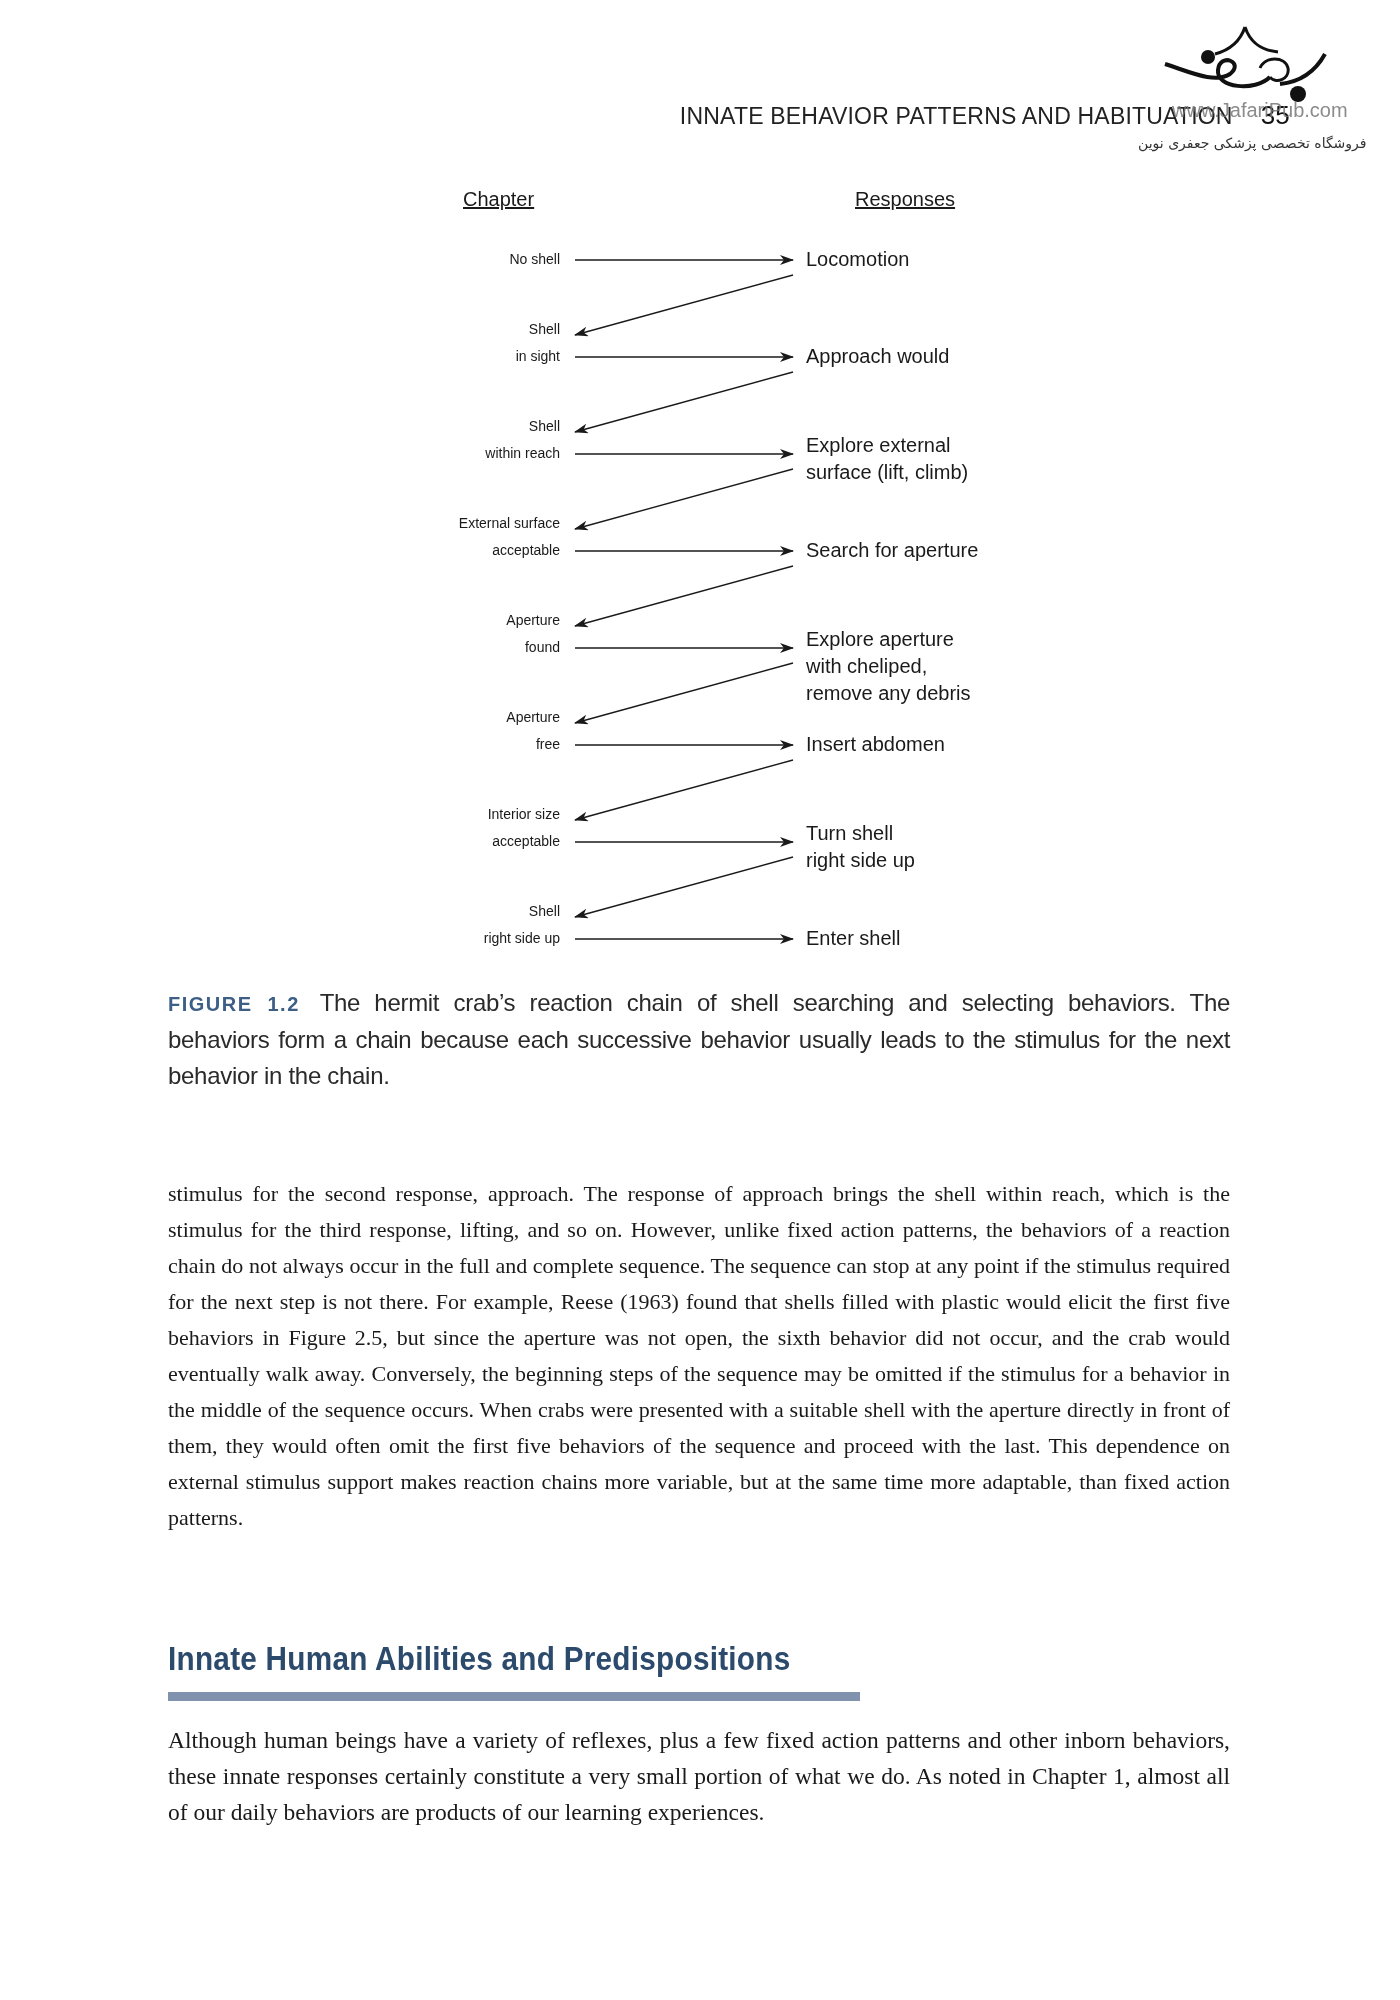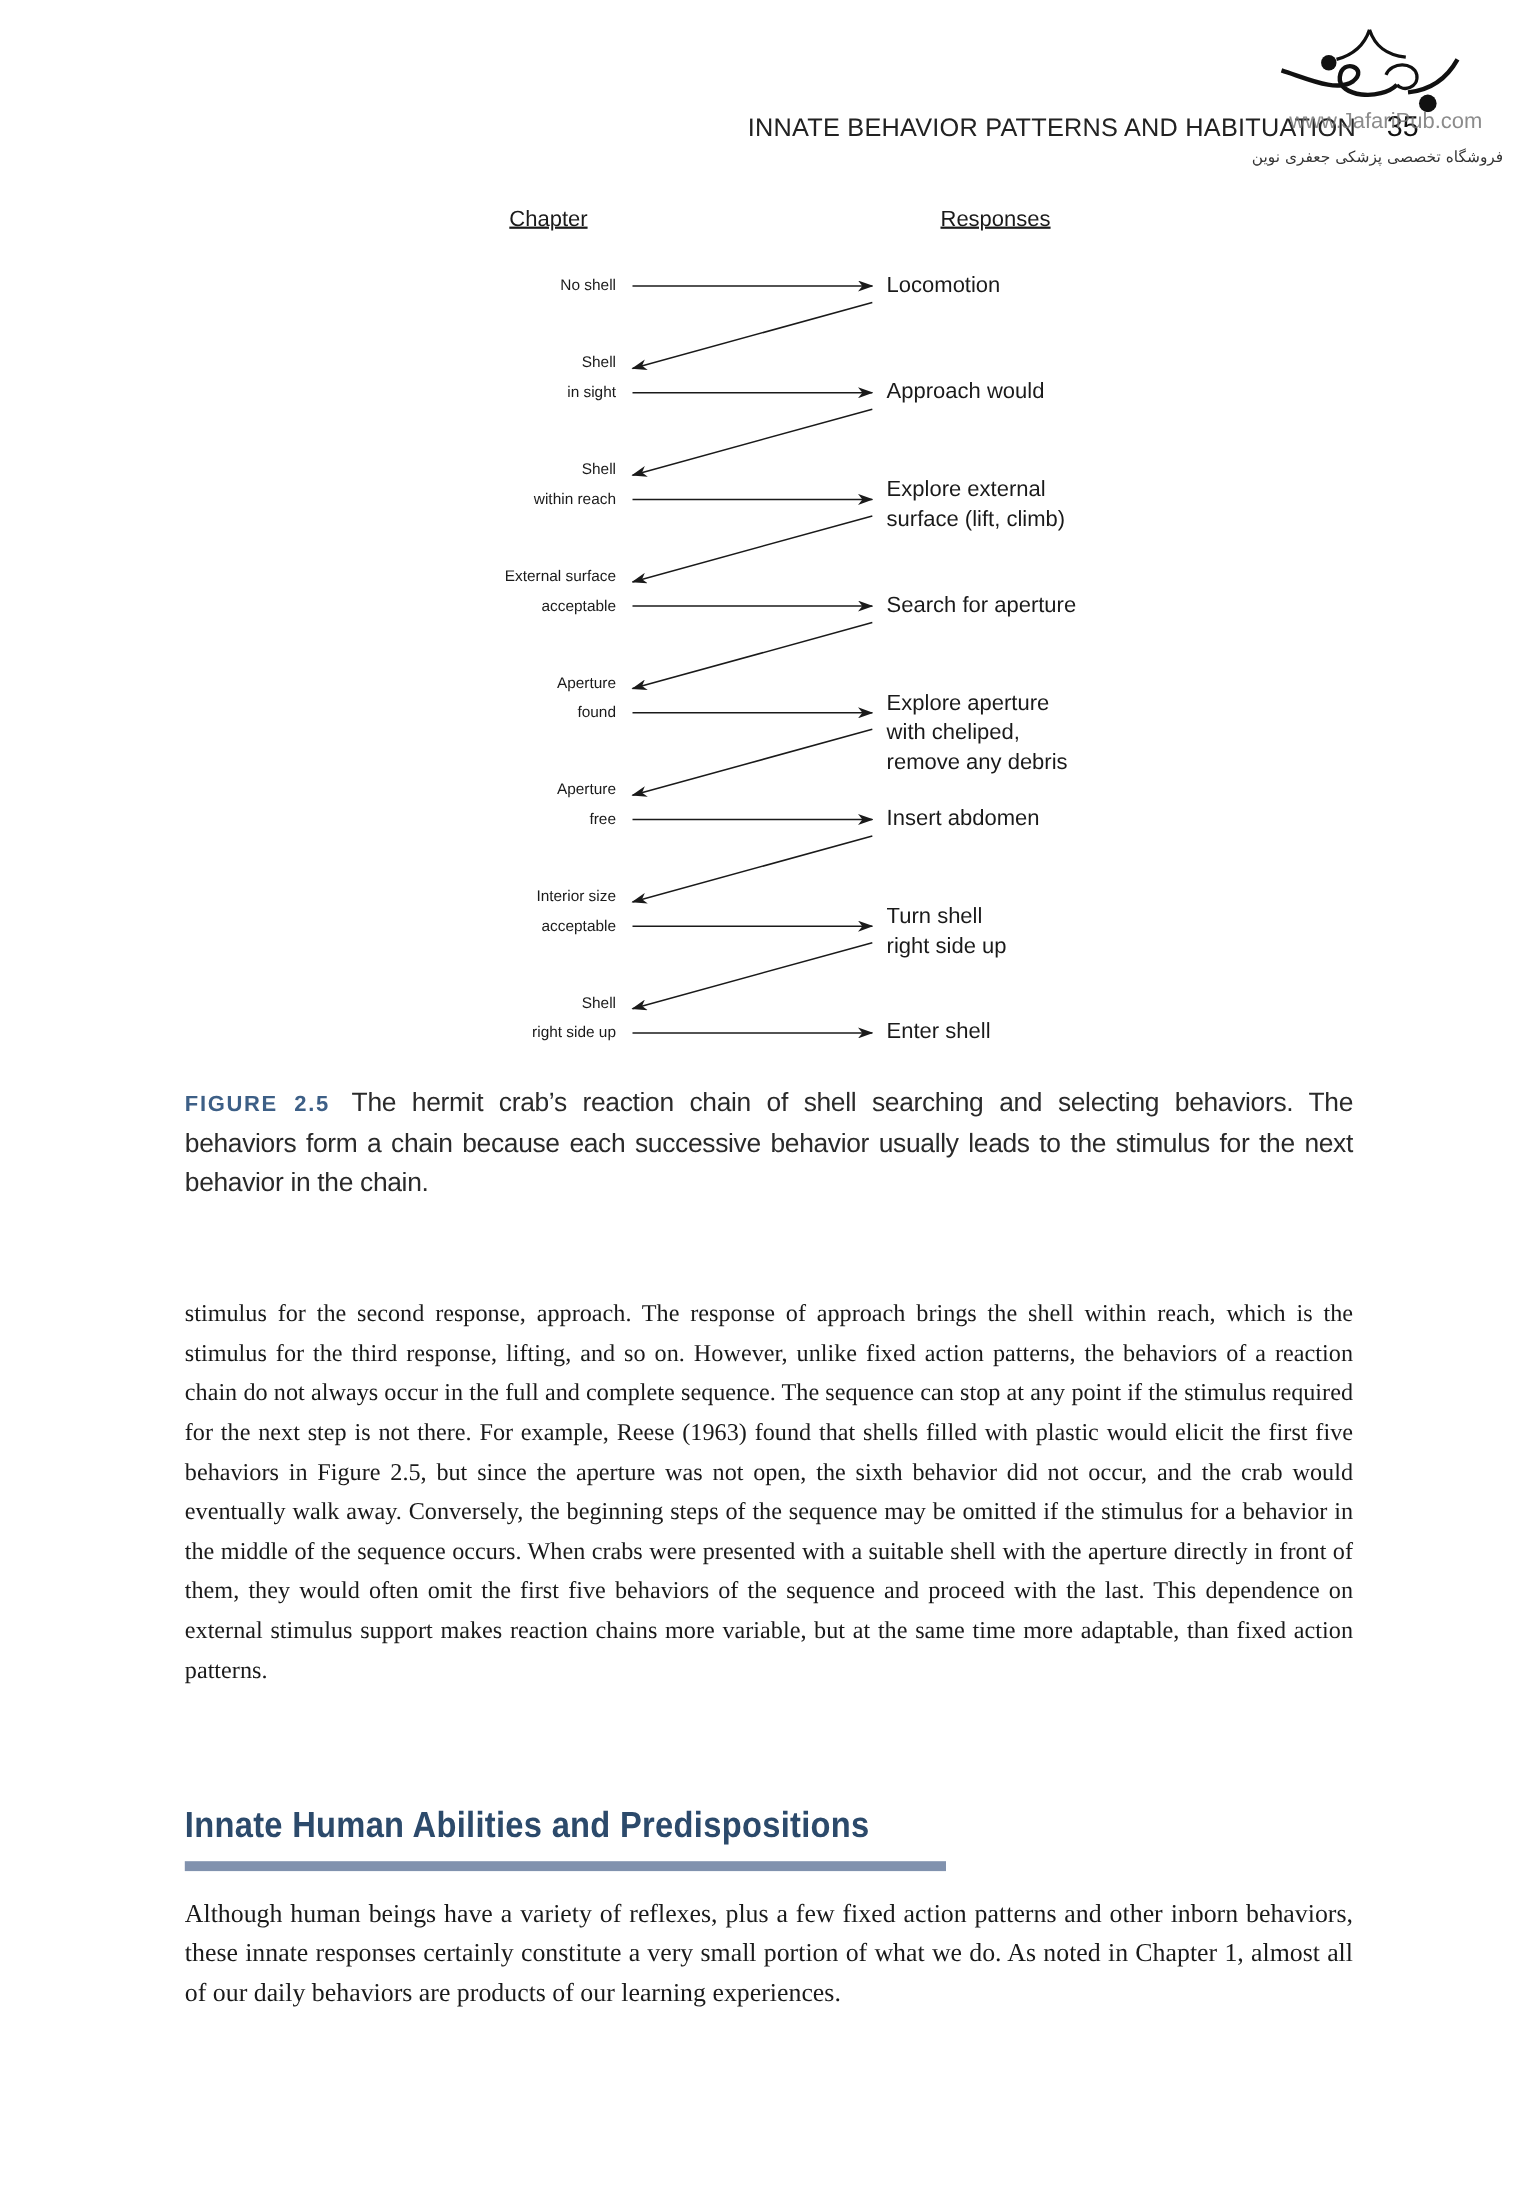--- a/index.html
+++ b/index.html
@@ -127,20 +127,20 @@
         <div>Shell</div>
         <div>right side up</div>
       </div>
       <div class="resp" style="top: 745px;">
         <div>Enter shell</div>
       </div>
     </div>
 </div>
 
 <div class="abs caption">
-  <span class="fig-label">FIGURE 2.5</span>
+  <span class="fig-label">FIGURE 1.2</span>
   <span>The hermit crab’s reaction chain of shell searching and selecting behaviors. The behaviors form a chain because each successive behavior usually leads to the stimulus for the next behavior in the chain.</span>
 </div>
 
 <div class="abs body-text">stimulus for the second response, approach. The response of approach brings the shell within reach, which is the stimulus for the third response, lifting, and so on. However, unlike fixed action patterns, the behaviors of a reaction chain do not always occur in the full and complete sequence. The sequence can stop at any point if the stimulus required for the next step is not there. For example, Reese (1963) found that shells filled with plastic would elicit the first five behaviors in Figure 2.5, but since the aperture was not open, the sixth behavior did not occur, and the crab would eventually walk away. Conversely, the beginning steps of the sequence may be omitted if the stimulus for a behavior in the middle of the sequence occurs. When crabs were presented with a suitable shell with the aperture directly in front of them, they would often omit the first five behaviors of the sequence and proceed with the last. This dependence on external stimulus support makes reaction chains more variable, but at the same time more adaptable, than fixed action patterns.</div>
 <div class="abs section-heading">Innate Human Abilities and Predispositions</div>
 <div class="abs heading-bar"></div>
 <div class="abs body-text-2">Although human beings have a variety of reflexes, plus a few fixed action patterns and other inborn behaviors, these innate responses certainly constitute a very small portion of what we do. As noted in Chapter 1, almost all of our daily behaviors are products of our learning experiences.</div>
 
 </body></html>

